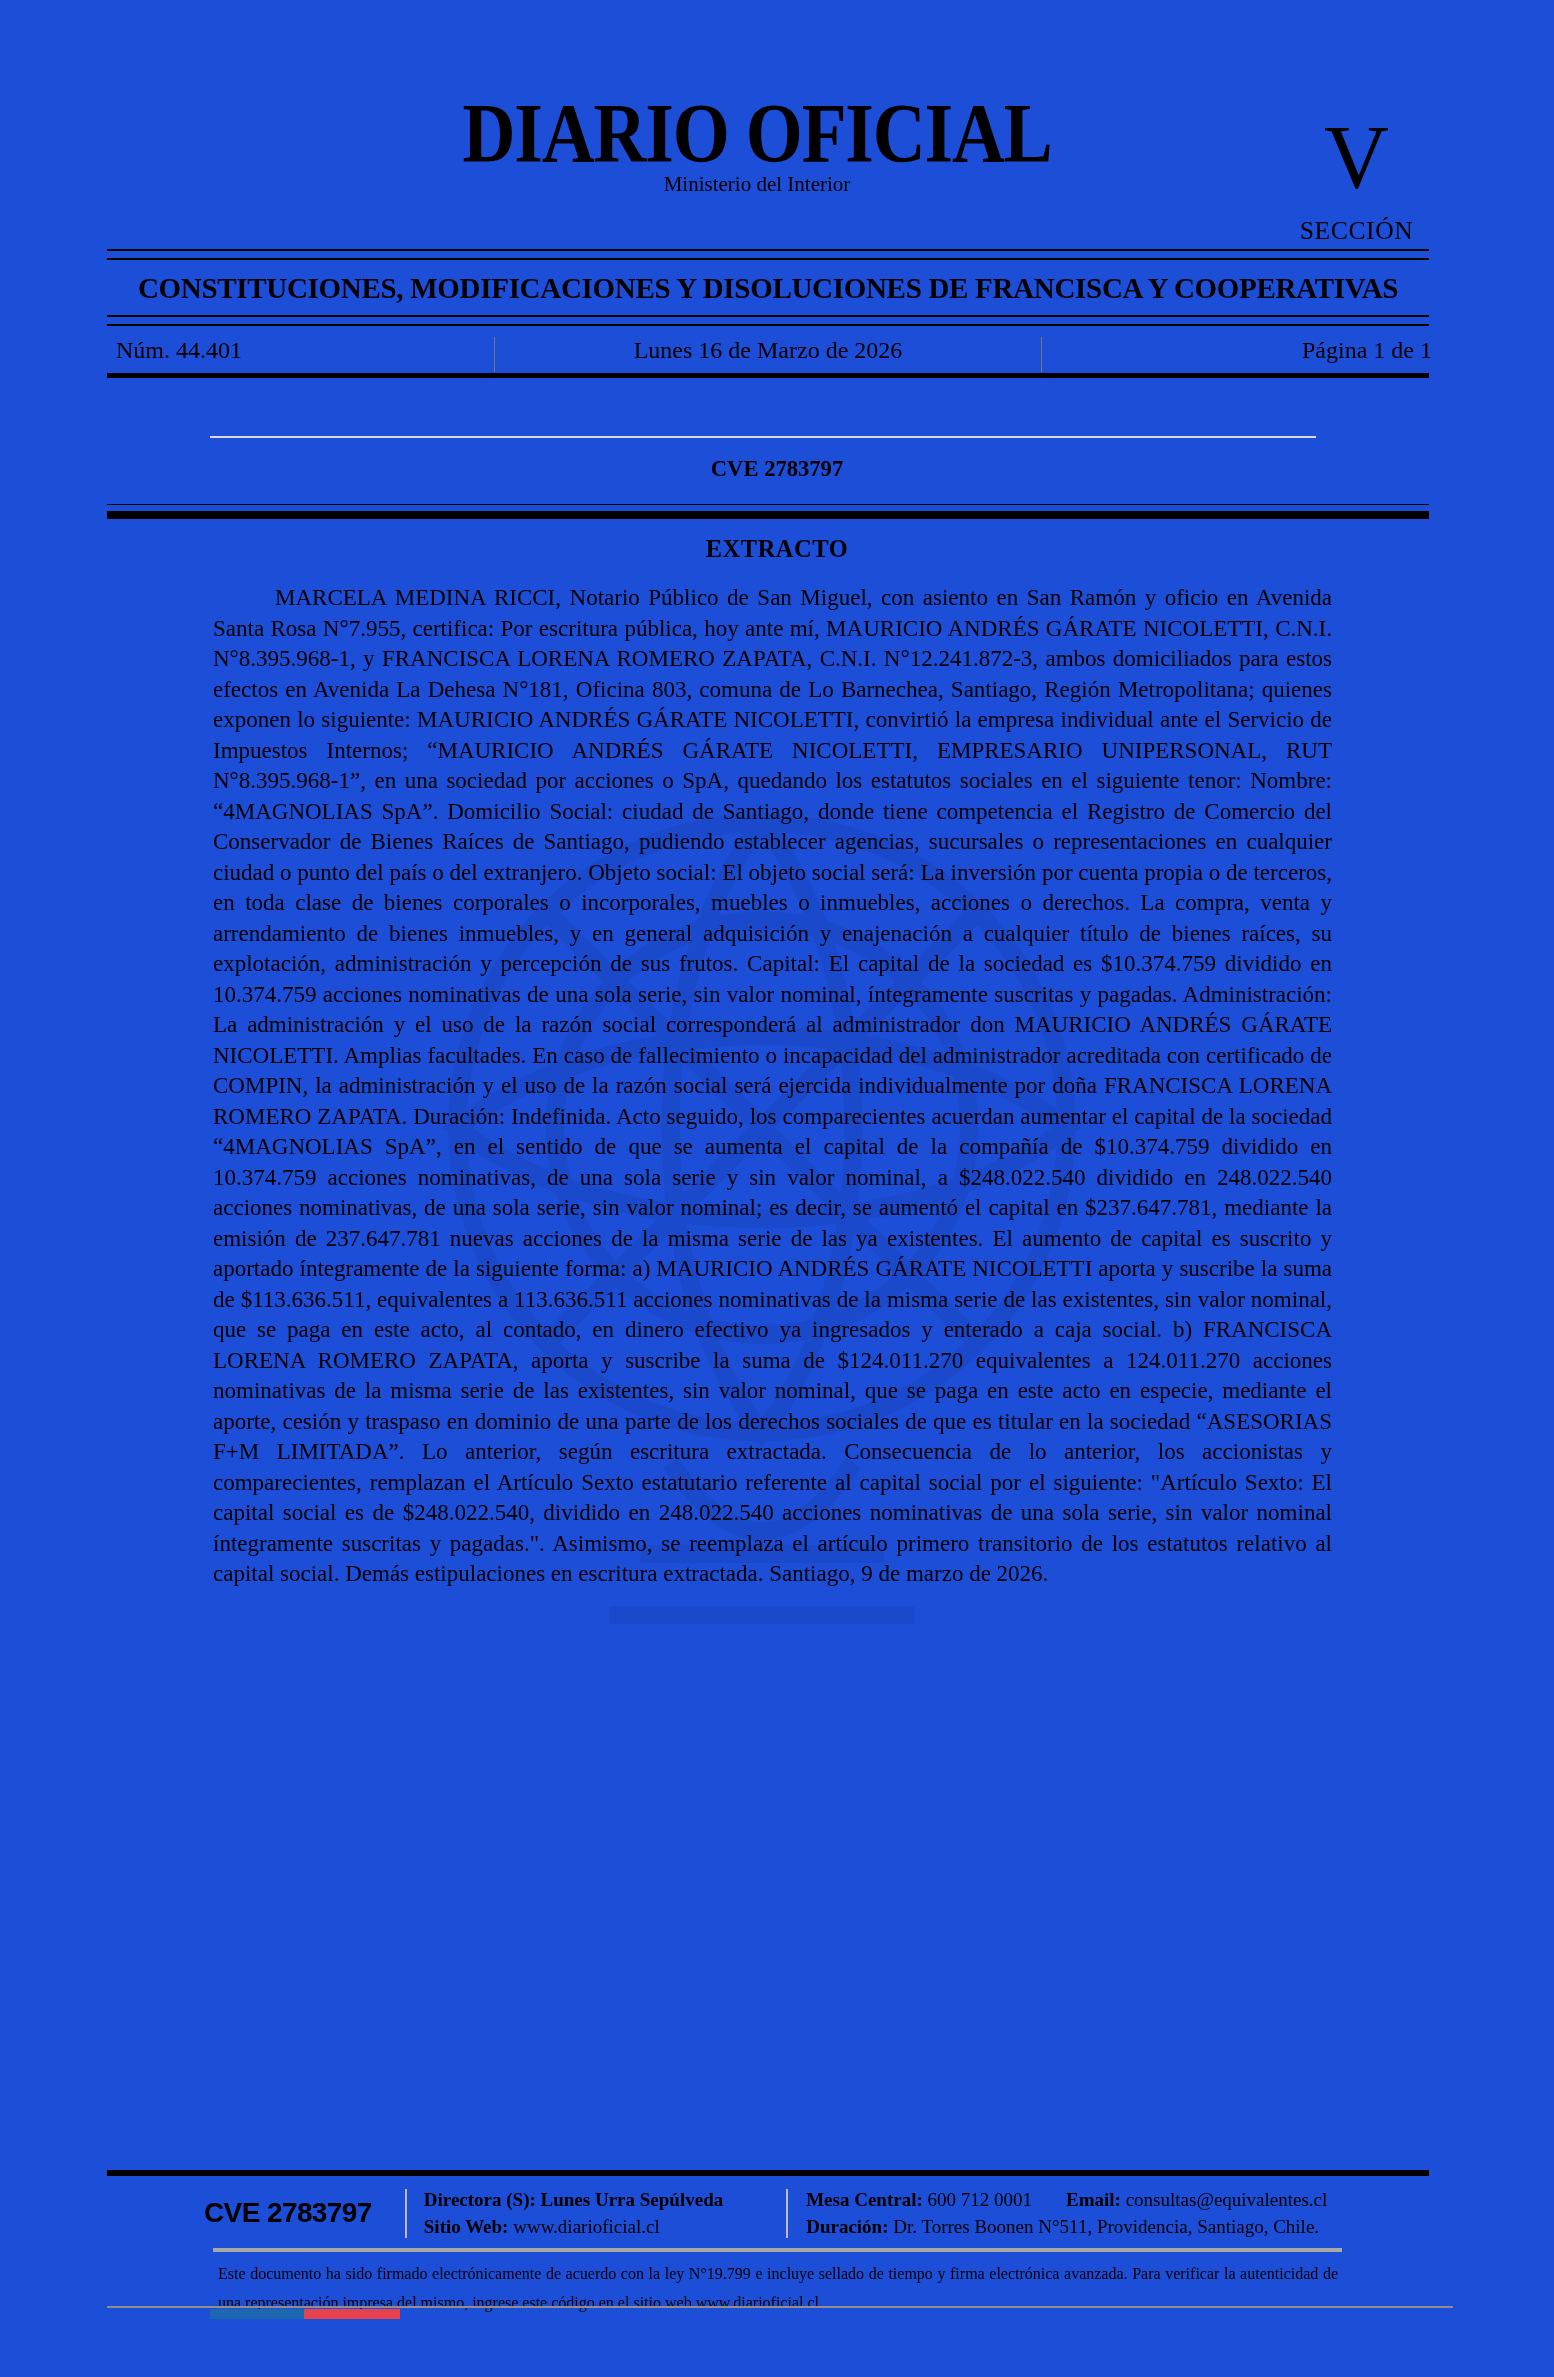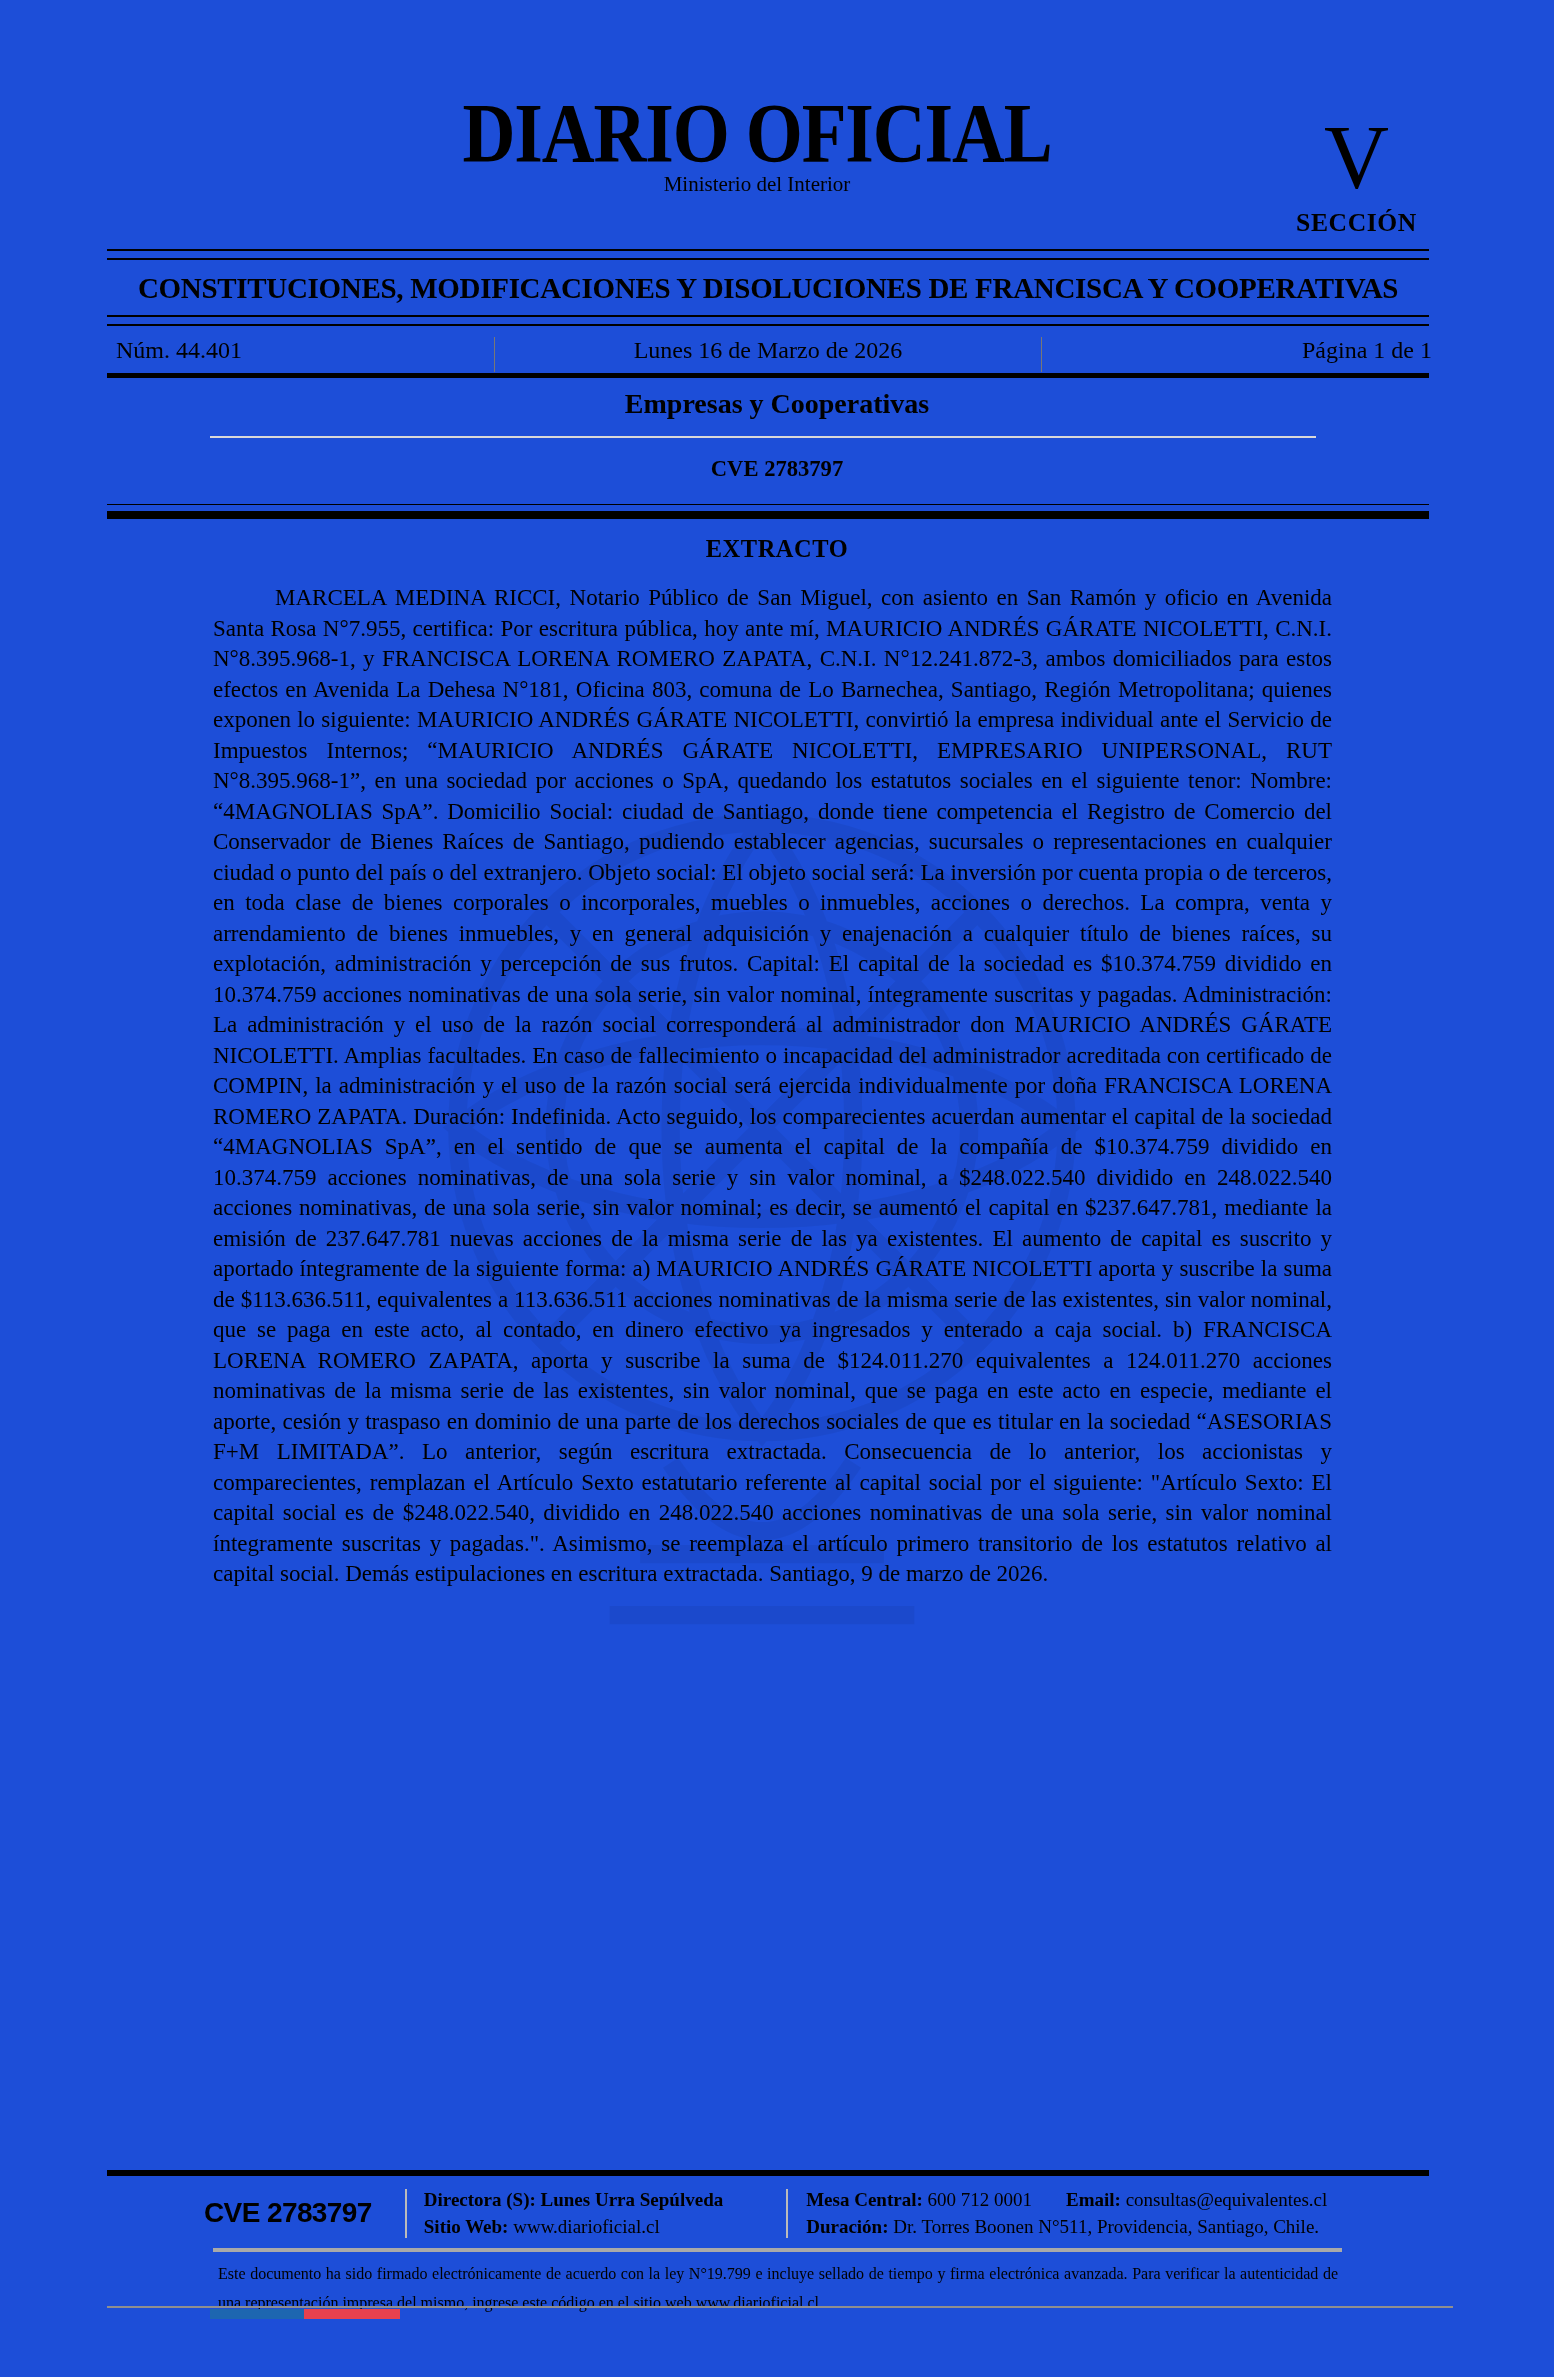--- a/index.html
+++ b/index.html
@@ -7,21 +7,21 @@
         font-family:"Liberation Serif",serif;overflow:hidden;}
 
   
   .masthead{position:absolute;top:91px;left:0;right:40px;text-align:center;}
   .mast-title{font-size:78px;line-height:79px;font-weight:700;letter-spacing:-1.2px;
               transform:scale(0.94,1.08);transform-origin:center top;}
   .mast-sub{font-size:30.5px;line-height:33px;margin-top:4.9px;letter-spacing:-0.6px;}
   .mast-ministry{font-size:21px;line-height:24.4px;margin-top:2.4px;}
   .section-box{position:absolute;top:119px;left:1271px;width:171px;text-align:center;}
   .section-letter{font-size:90px;line-height:78px;font-weight:400;}
-  .section-label{font-size:25.6px;line-height:28px;font-weight:700;letter-spacing:0.6px;margin-top:12px;}
+  .section-label{font-size:25.6px;line-height:28px;font-weight:400;letter-spacing:0.6px;margin-top:20px;}
 
   
   .rule{position:absolute;left:107px;right:125px;}
   .rule-double{height:7.3px;border-top:2.4px solid #000;border-bottom:2.4px solid #000;}
   .rule-thick{height:4.9px;background:#000;}
   .rule-mix{height:6.1px;border-top:1.8px solid #000;border-bottom:8.5px solid #000;}
   .rule-gray-center{position:absolute;left:210px;width:1106px;height:1.8px;background:#d9d9d9;}
 
   
   .banner{position:absolute;top:272px;left:107px;right:125px;text-align:center;
@@ -84,21 +84,20 @@
 
   <div class="issue-bar">
     <span class="issue-num">Núm. 44.401</span>
     <span class="vsep"></span>
     <span class="issue-date">Lunes 16 de Marzo de 2026</span>
     <span class="vsep"></span>
     <span class="issue-page">Página 1 de 1</span>
   </div>
   <div class="rule rule-thick" style="top:373px"></div>
 
-  <div class="h-empresas">Empresas y Cooperativas</div>
   <div class="rule-gray-center" style="top:436px"></div>
   <div class="h-cve">CVE 2783797</div>
   <div class="rule rule-mix" style="top:504px"></div>
   <div class="h-extracto">EXTRACTO</div>
 
   <div class="watermark">
     <svg width="914" height="975" viewBox="0 0 150 160" xmlns="http://www.w3.org/2000/svg">
       <g fill="none" stroke="#000" stroke-width="3">
         <circle cx="75" cy="70" r="50"></circle>
         <circle cx="75" cy="70" r="34"></circle>

